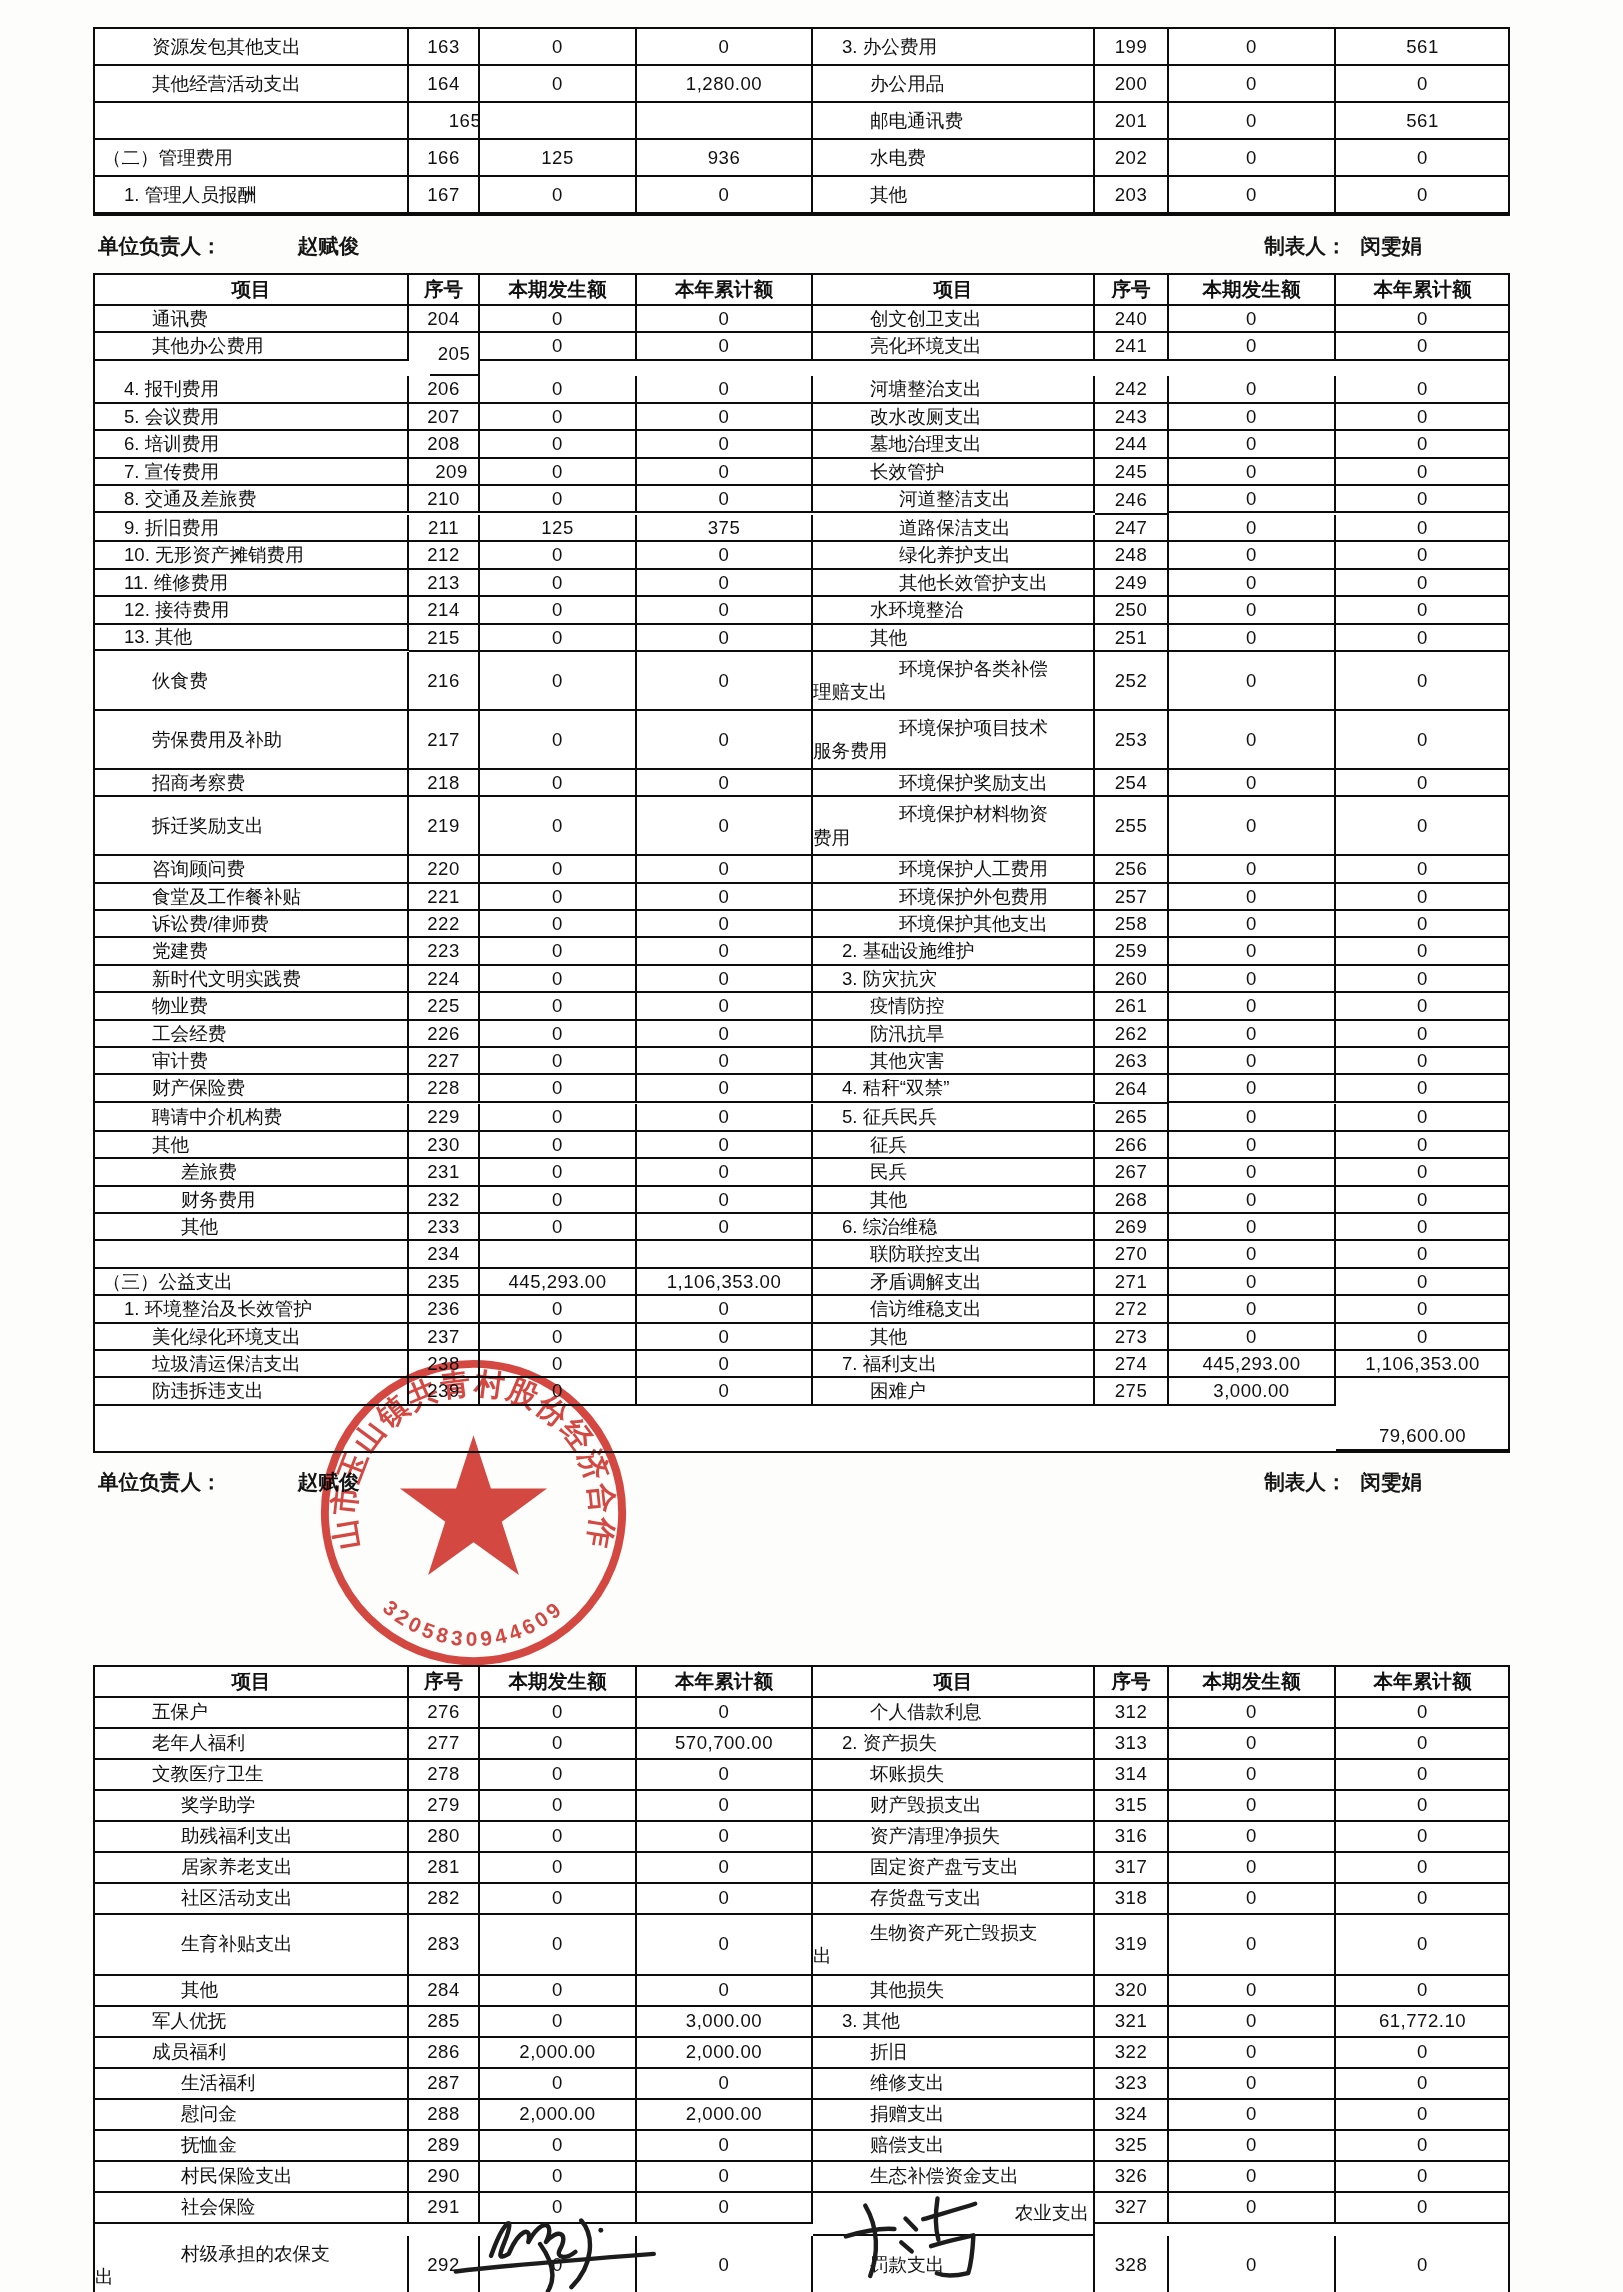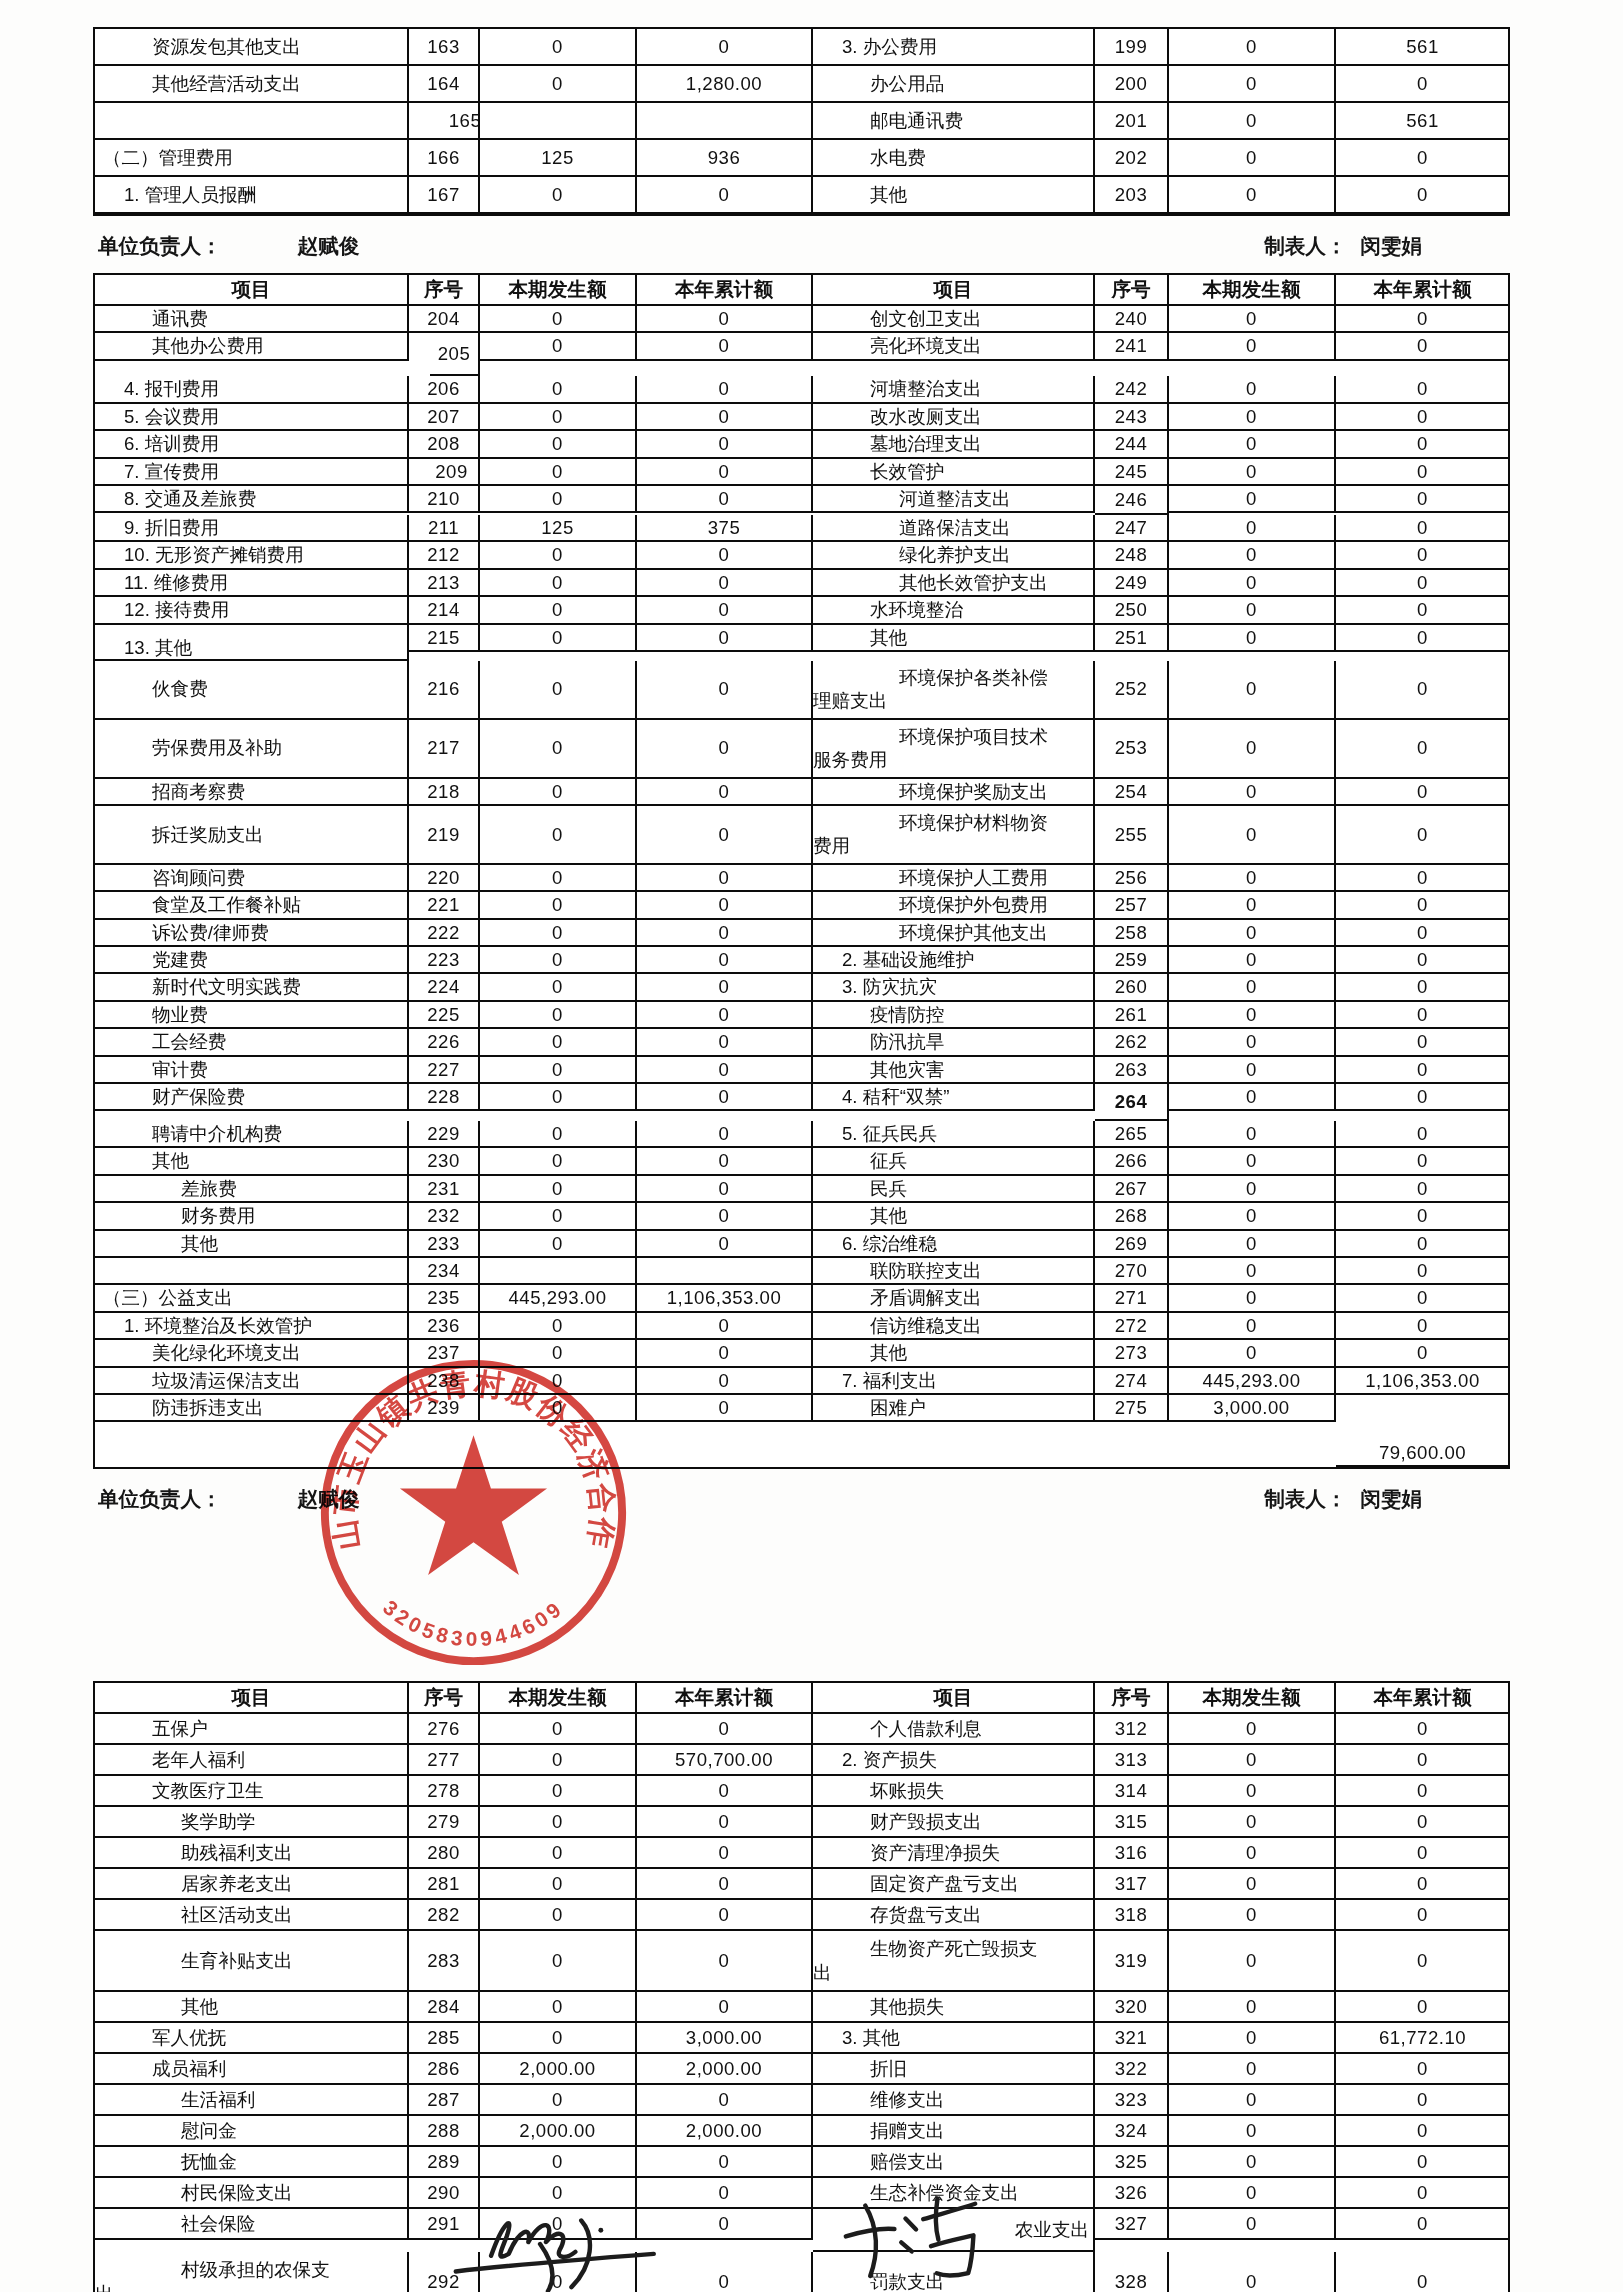--- a/index.html
+++ b/index.html
@@ -281,21 +281,21 @@
       </div>
       <div class="cell c-num" style="height: 27.4px;">214</div>
       <div class="cell c-num" style="height: 27.4px;">0</div>
       <div class="cell c-num" style="height: 27.4px;">0</div>
       <div class="cell c-item ind2" style="height: 27.4px;">
         <span class="itx">水环境整治</span>
       </div>
       <div class="cell c-num" style="height: 27.4px;">250</div>
       <div class="cell c-num" style="height: 27.4px;">0</div>
       <div class="cell c-num" style="height: 27.4px;">0</div>
-      <div class="cell c-item ind1" style="height: 36px; align-items: flex-end;">
+      <div class="cell c-item ind1" style="height: 26px;">
         <span class="itx">13. 其他</span>
       </div>
       <div class="cell c-num" style="height: 27.4px;">215</div>
       <div class="cell c-num" style="height: 27.4px;">0</div>
       <div class="cell c-num" style="height: 27.4px;">0</div>
       <div class="cell c-item ind2" style="height: 27.4px;">
         <span class="itx">其他</span>
       </div>
       <div class="cell c-num" style="height: 27.4px;">251</div>
       <div class="cell c-num" style="height: 27.4px;">0</div>
@@ -449,21 +449,21 @@
       <div class="cell c-num" style="height: 27.4px;">0</div>
       <div class="cell c-item ind2" style="height: 27.4px;">
         <span class="itx">财产保险费</span>
       </div>
       <div class="cell c-num" style="height: 27.4px;">228</div>
       <div class="cell c-num" style="height: 27.4px;">0</div>
       <div class="cell c-num" style="height: 27.4px;">0</div>
       <div class="cell c-item ind1" style="height: 27.4px;">
         <span class="itx">4. 秸秆“双禁”</span>
       </div>
-      <div class="cell c-num" style="height: 37px; font-weight: bold;">264</div>
+      <div class="cell c-num" style="height: 29px;">264</div>
       <div class="cell c-num" style="height: 27.4px;">0</div>
       <div class="cell c-num" style="height: 27.4px;">0</div>
       <div class="cell c-item ind2" style="height: 27.4px;">
         <span class="itx">聘请中介机构费</span>
       </div>
       <div class="cell c-num" style="height: 27.4px;">229</div>
       <div class="cell c-num" style="height: 27.4px;">0</div>
       <div class="cell c-num" style="height: 27.4px;">0</div>
       <div class="cell c-item ind1" style="height: 27.4px;">
         <span class="itx">5. 征兵民兵</span>

